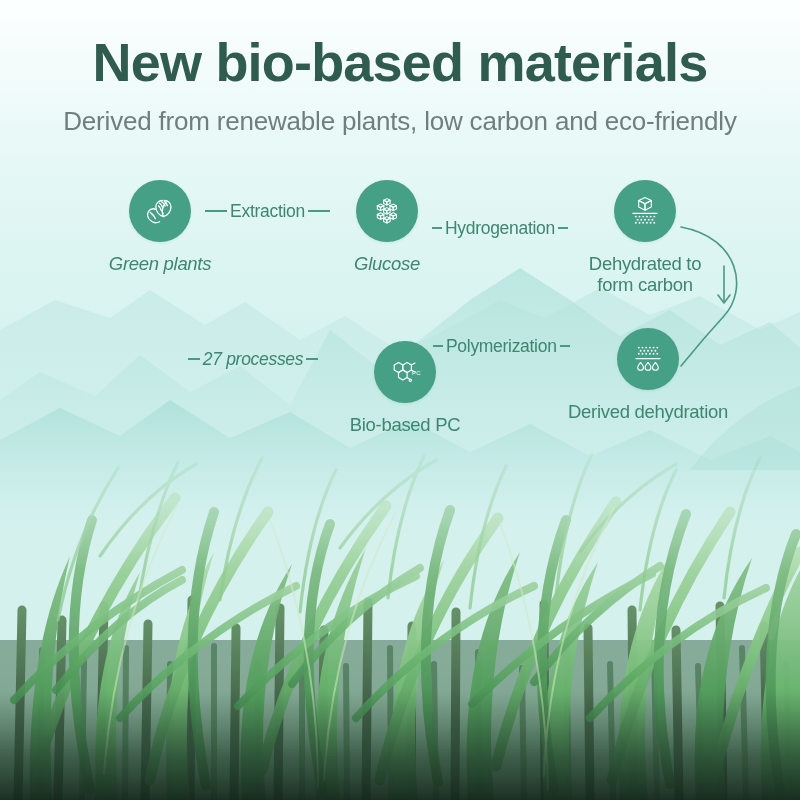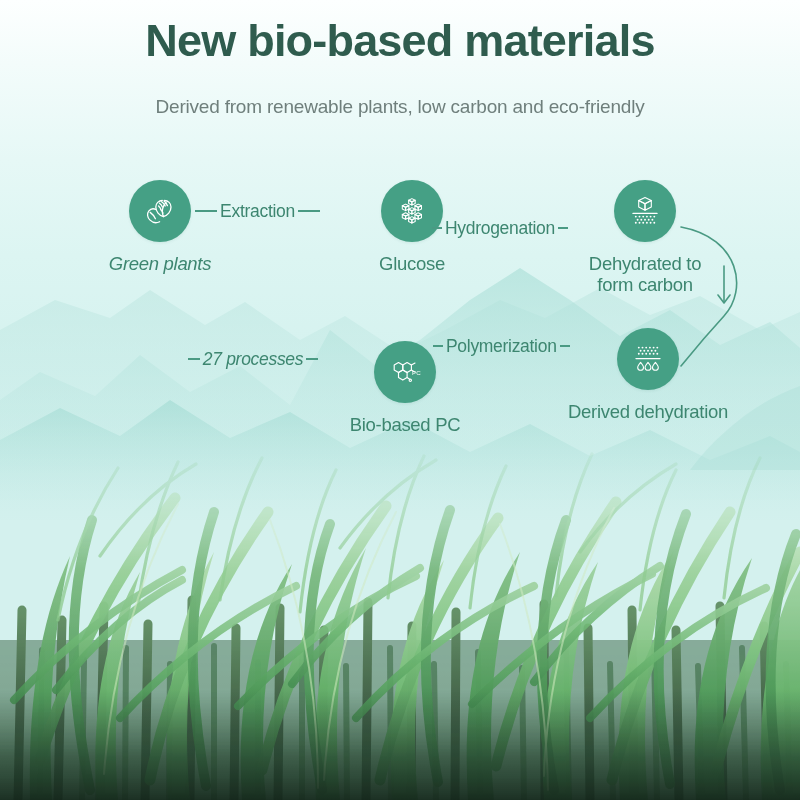--- a/index.html
+++ b/index.html
@@ -37,31 +37,31 @@
   
   .header {
     position: absolute;
     left: 0;
     top: 0;
     width: 800px;
     text-align: center;
   }
   .title {
     margin: 0;
-    padding-top: 16px;
-    font-size: 45px;
+    padding-top: 32px;
+    font-size: 54px;
     font-weight: bold;
     letter-spacing: -0.8px;
     color: #2f5c4e;
     line-height: 1.12;
   }
   .subtitle {
-    margin: 16px;
+    margin: 0;
     padding-top: 14px;
-    font-size: 19px;
+    font-size: 26px;
     font-weight: normal;
     color: #6f7f7c;
     letter-spacing: -0.2px;
   }
 
   
   .flow {
     position: absolute;
     left: 0;
     top: 180px;
@@ -110,29 +110,29 @@
   .connector .ctext {
     font-size: 17.5px;
     color: #3d8670;
     letter-spacing: -0.3px;
     padding: 0 3px;
     white-space: nowrap;
   }
 
   
   #node-green-plants { left: 70px;  top: 0; font-style: italic; }
-  #node-glucose      { left: 322px; top: 0; }
+  #node-glucose      { left: 297px; top: 0; font-style: italic; }
   #node-dehydrated   { left: 555px; top: 0; }
   
   #node-iceblade     { left: 65px;  top: 148px; }
   #node-biopc        { left: 315px; top: 161px; }
   #node-double       { left: 558px; top: 148px; }
 
   
-  #conn-extraction     { left: 195px; top: 21px;  width: 125px; justify-content: space-between; }
+  #conn-extraction     { left: 205px; top: 21px;  width: 125px; justify-content: space-between; }
   #conn-hydrogenation  { left: 432px; top: 38px;  width: 125px; }
   #conn-27processes    { left: 188px; top: 169px; width: 130px; font-style: italic; }
   #conn-polymerization { left: 433px; top: 156px; width: 128px; align-items: center; }
 </style>
 </head>
 <body>
 
 <div id="poster">
 
   <svg class="bg-layer" viewBox="0 0 800 800" preserveAspectRatio="none">

